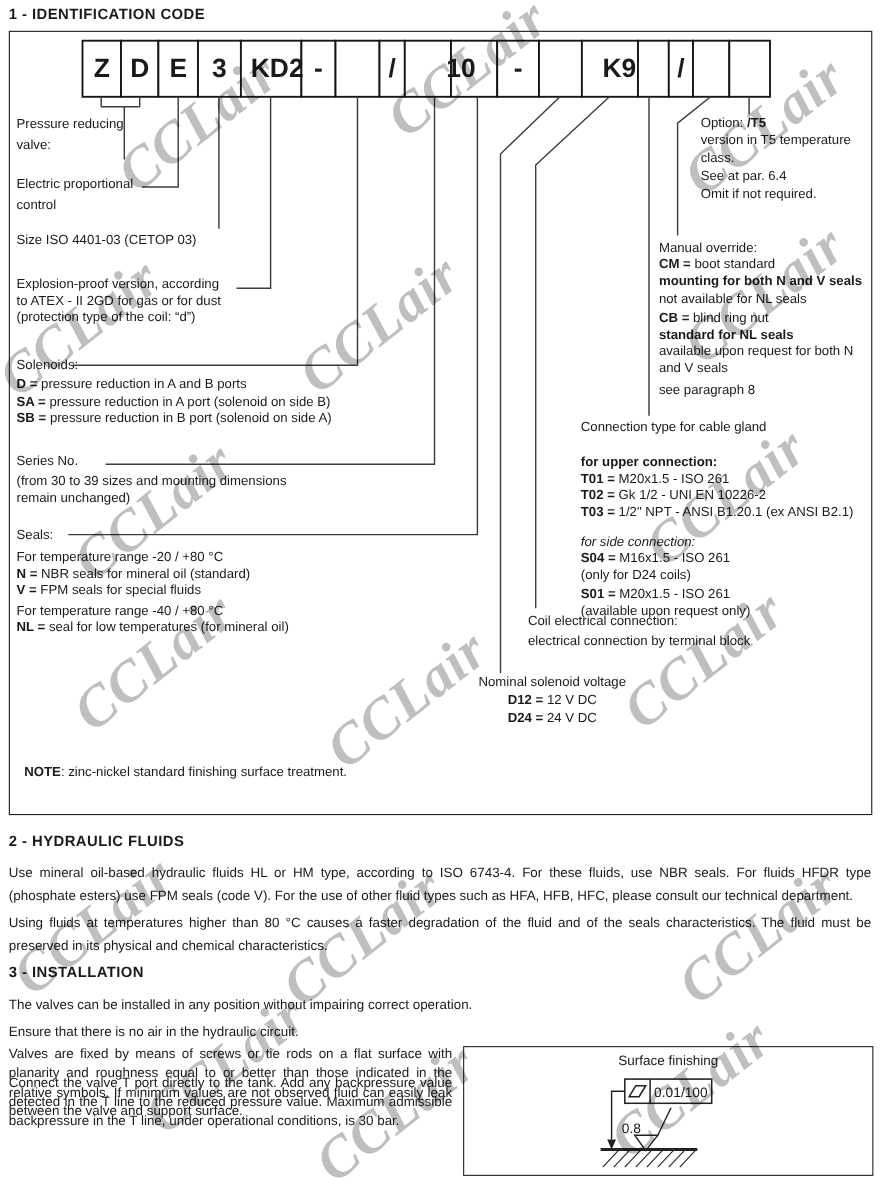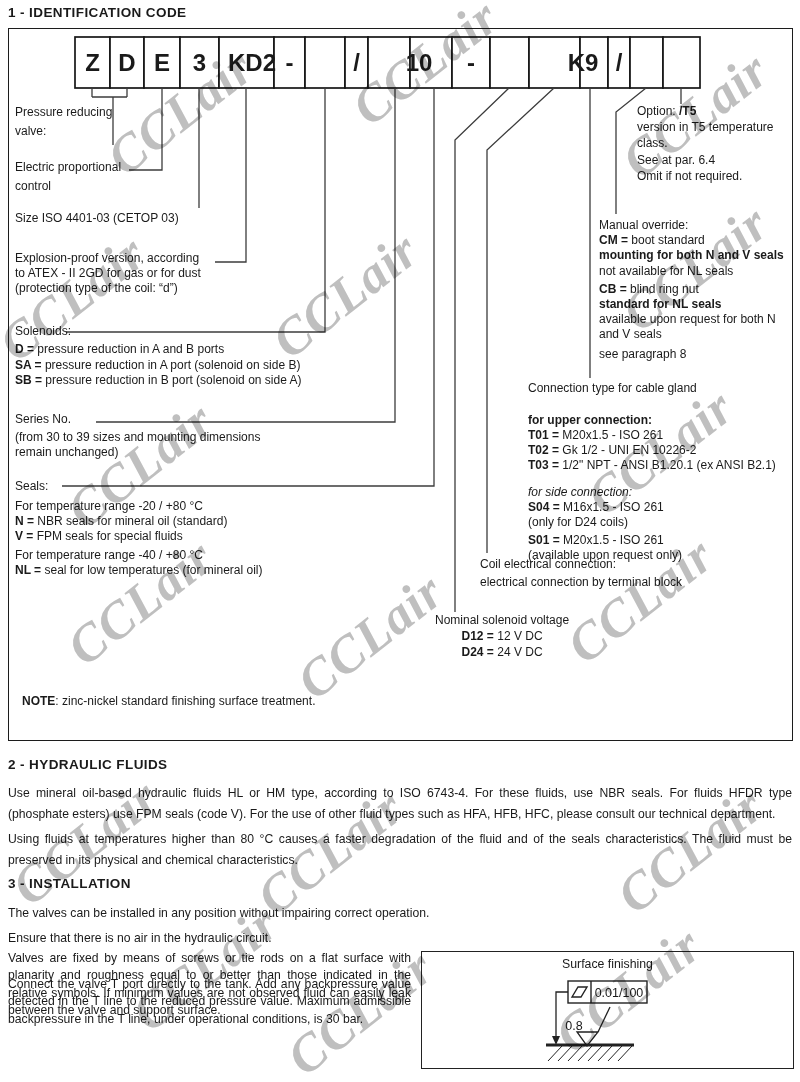--- a/index.html
+++ b/index.html
@@ -66,21 +66,21 @@
   <div class="cell-txt" style="left:144px;width:36px;">E</div>
   <div class="cell-txt" style="left:180px;width:39px;">3</div>
   <div class="cell-txt" style="left:219px;width:66px;">KD2</div>
   <div class="cell-txt" style="left:274px;width:31px;">-</div>
   <div class="cell-txt" style="left:305px;width:40px;"></div>
   <div class="cell-txt" style="left:345px;width:23px;">/</div>
   <div class="cell-txt" style="left:368px;width:42px;padding-left:30px;">10</div>
   <div class="cell-txt" style="left:410px;width:42px;"></div>
   <div class="cell-txt" style="left:452px;width:38px;">-</div>
   <div class="cell-txt" style="left:490px;width:39px;"></div>
-  <div class="cell-txt" style="left:529px;width:68px;margin-left:20px;">K9</div>
+  <div class="cell-txt" style="left:529px;width:68px;">K9</div>
   <div class="cell-txt" style="left:580px;width:28px;"></div>
   <div class="cell-txt" style="left:608px;width:22px;">/</div>
   <div class="cell-txt" style="left:630px;width:33px;"></div>
   <div class="cell-txt" style="left:663px;width:37px;"></div>
 
   <div class="abs lbl" style="left:15px;top:103px;line-height:19px;">
     <div>Pressure reducing</div>
     <div>valve:</div>
   </div>
   <div class="abs lbl" style="left:15px;top:158px;line-height:19px;">

